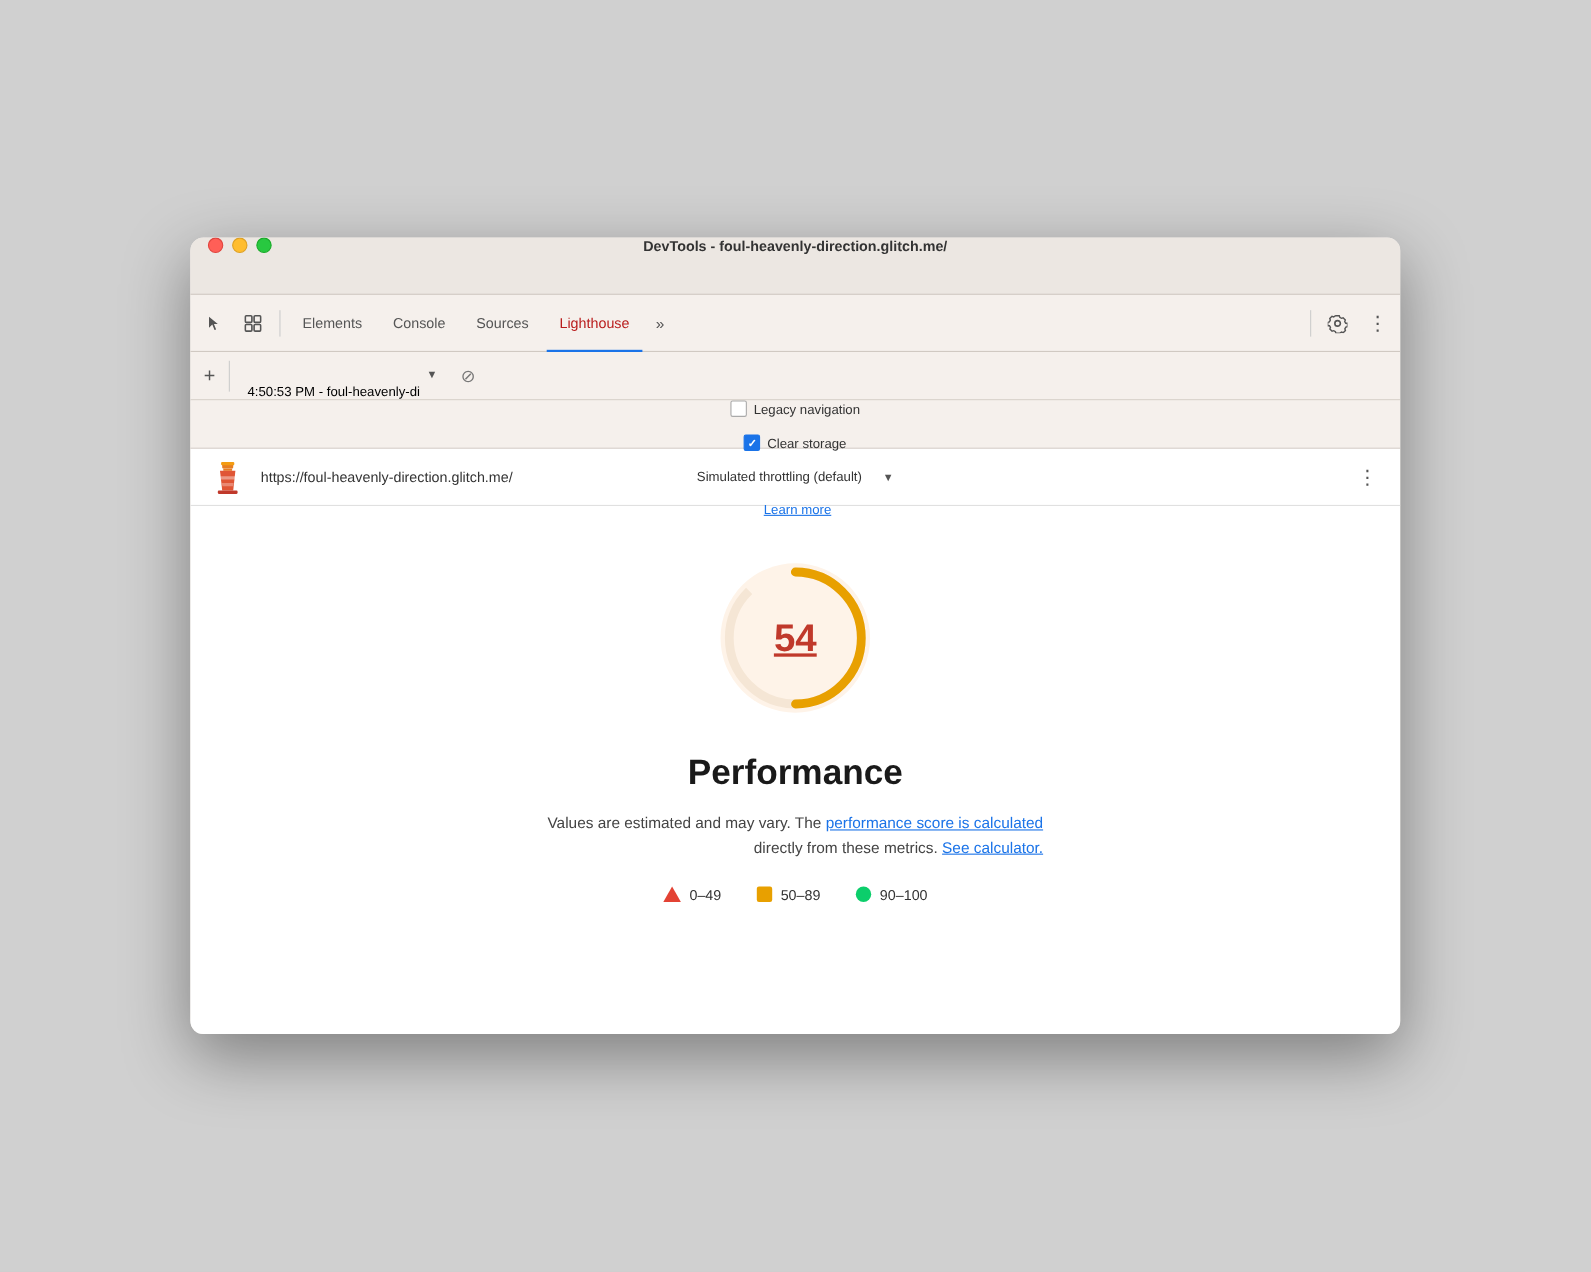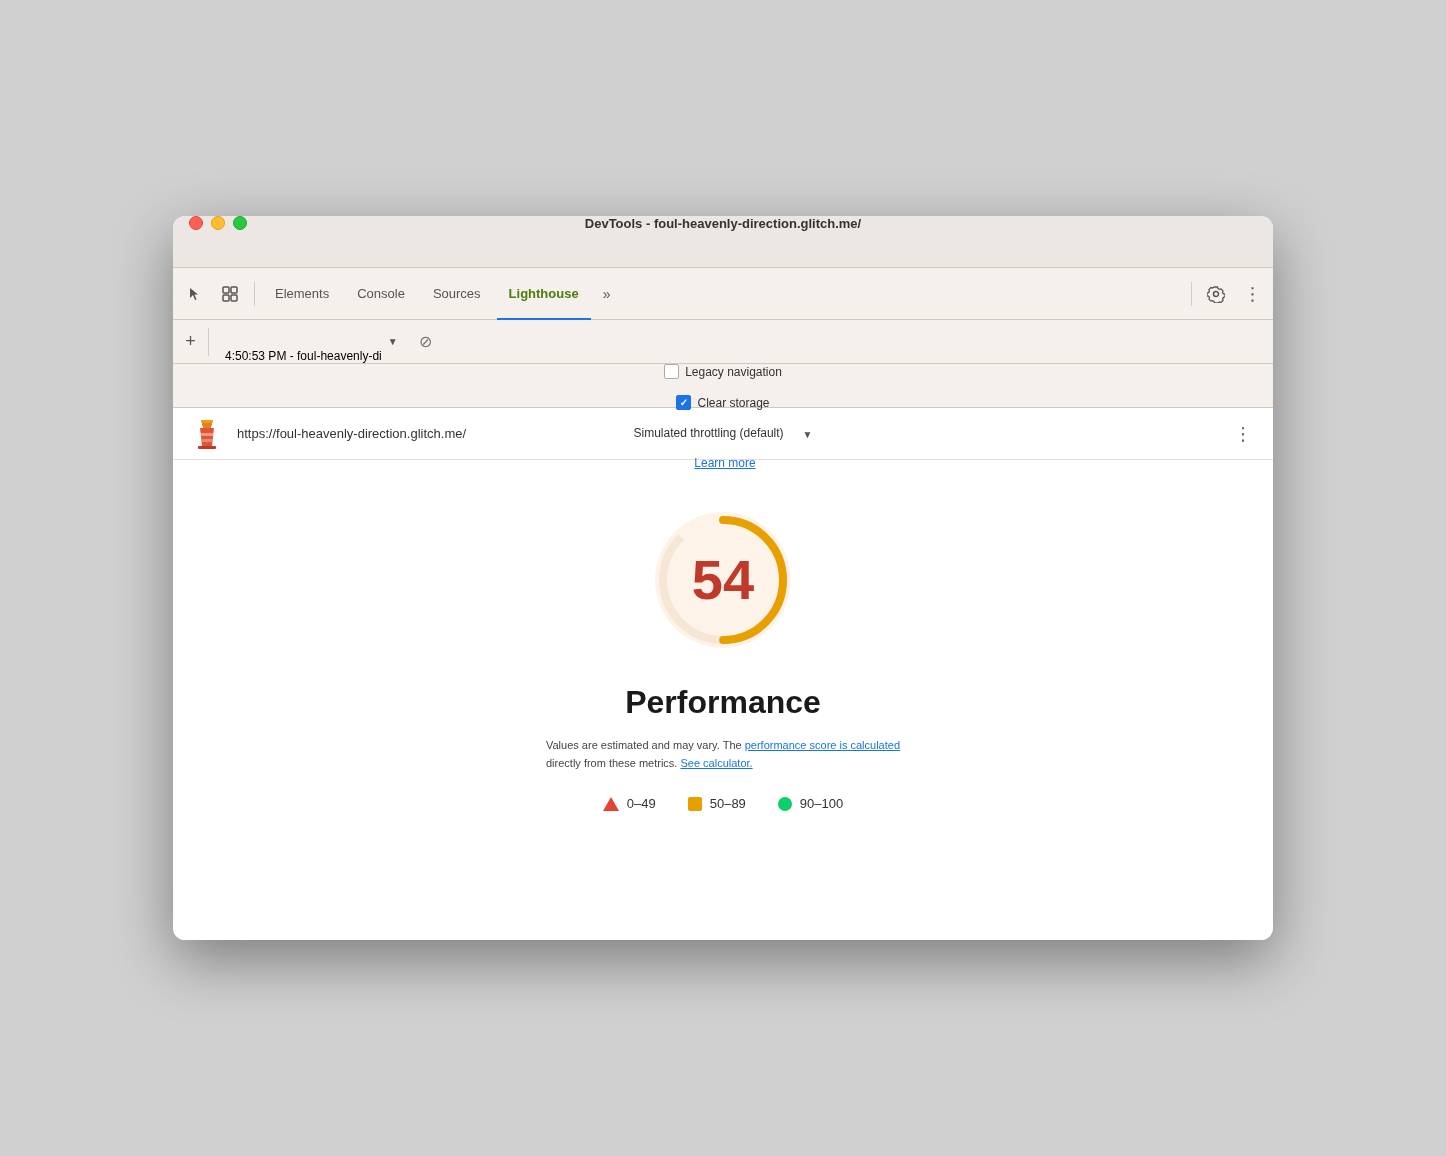--- a/index.html
+++ b/index.html
@@ -92,23 +92,23 @@
       display: flex;
       align-items: center;
       font-size: 13px;
       color: #555;
       cursor: pointer;
       white-space: nowrap;
       border-bottom: 2px solid transparent;
       margin-bottom: -1px;
     }
     .tab.active {
-      color: #4d7c0f;
+      color: #b91c1c;
       border-bottom: 2px solid #1a73e8;
-      font-weight: 700;
+      font-weight: 400;
     }
 
     .tabs-spacer { flex: 1; }
 
     .more-btn {
       padding: 0 8px;
       height: 32px;
       display: flex;
       align-items: center;
       font-size: 14px;
@@ -297,39 +297,40 @@
     }
 
     .gauge-svg {
       position: absolute;
       top: 0; left: 0;
       width: 160px;
       height: 160px;
     }
 
     .score-number {
-      font-size: 56px;
+      font-size: 35px;
       font-weight: 700;
       color: #c0392b;
       position: relative;
       z-index: 1;
       line-height: 1;
+      text-decoration: underline;
     }
 
     .perf-title {
       font-size: 32px;
       font-weight: 700;
       color: #1a1a1a;
       margin-bottom: 16px;
     }
 
     .perf-description {
-      font-size: 11px;
+      font-size: 14px;
       color: #444;
-      text-align: left;
+      text-align: right;
       max-width: 600px;
       line-height: 1.6;
       margin-bottom: 24px;
     }
 
     .perf-description a {
       color: #1a73e8;
       text-decoration: underline;
       cursor: pointer;
     }

